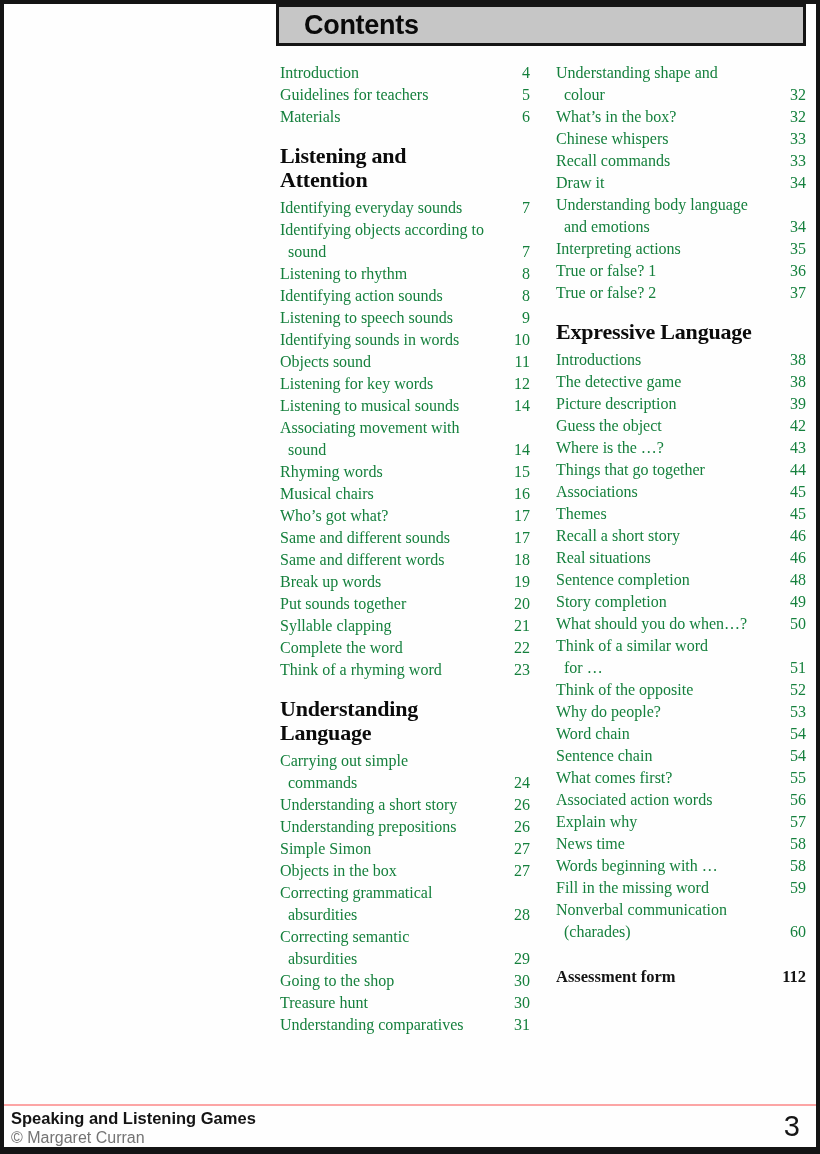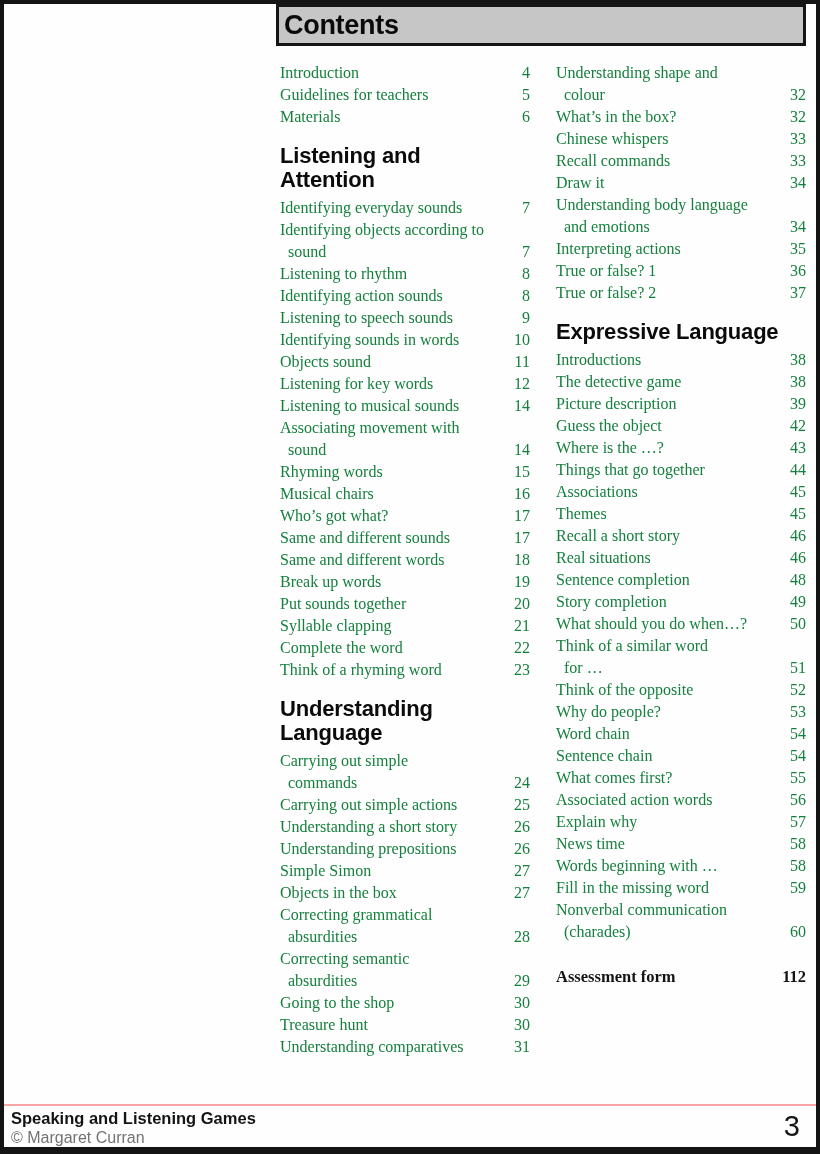--- a/index.html
+++ b/index.html
@@ -23,31 +23,32 @@
   }
   .contents-box .contents-title{
     display:block;
     font-family:"Liberation Sans", sans-serif;
     font-weight:700;
     font-size:27px;
     line-height:36px;
     padding-left:5px;
     color:#0a0a0a;
     letter-spacing:-0.3px;
+    margin-left:20px;
   }
   .col{
     position:absolute;
     top:58px;
     width:250px;
   }
   #col-left{left:276px;}
   #col-right{left:552px;}
   .col > :first-child{margin-top:0;}
   .sec-heading{
-    font-family:Liberation Sans, sans-serif;
+    font-family:Liberation Serif, serif;
     font-weight:700;
     font-size:22px;
     line-height:24px;
     letter-spacing:-0.2px;
     color:#0b0b0b;
     white-space:pre-line;
     margin:16px 0 5px 0;
   }
   .entries{
     font-size:16px;
@@ -220,24 +221,20 @@
       </div>
       <div class="sec-heading">Understanding
 Language</div>
       <div class="entries">
         <div class="entry">
           <span class="title">Carrying out simple
 commands</span>
           <span class="num">24</span>
         </div>
         <div class="entry">
-          <span class="title">Carrying out simple actions</span>
-          <span class="num">25</span>
-        </div>
-        <div class="entry">
           <span class="title">Understanding a short story</span>
           <span class="num">26</span>
         </div>
         <div class="entry">
           <span class="title">Understanding prepositions</span>
           <span class="num">26</span>
         </div>
         <div class="entry">
           <span class="title">Simple Simon</span>
           <span class="num">27</span>

